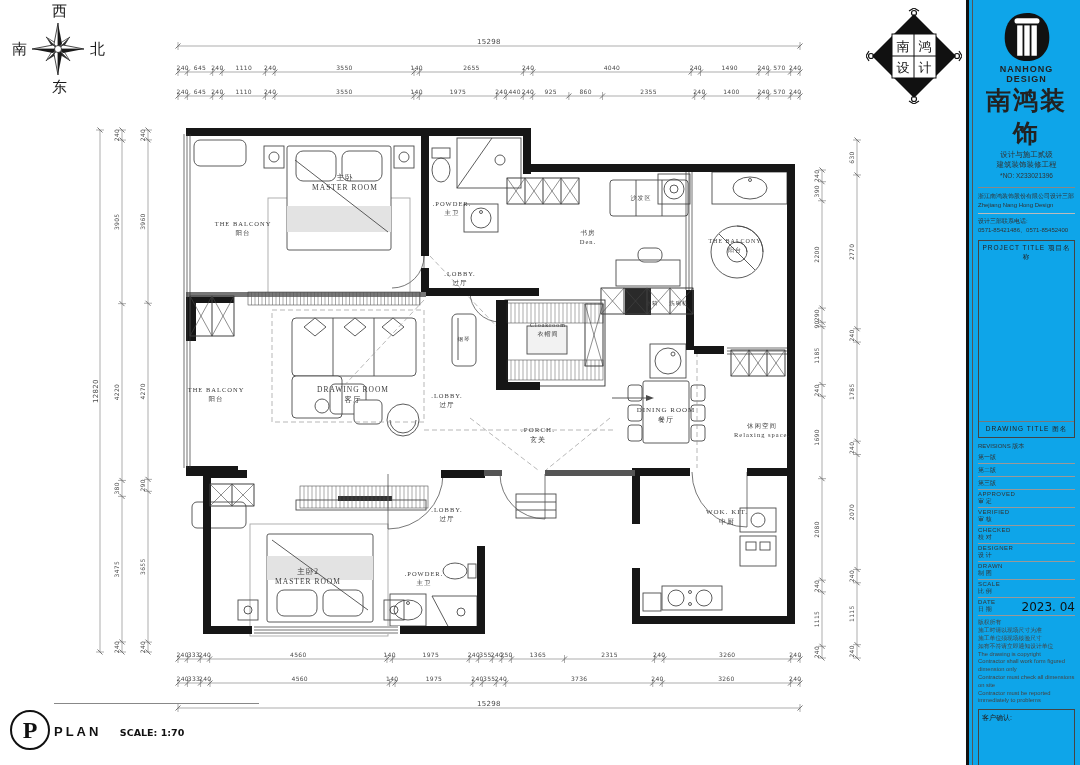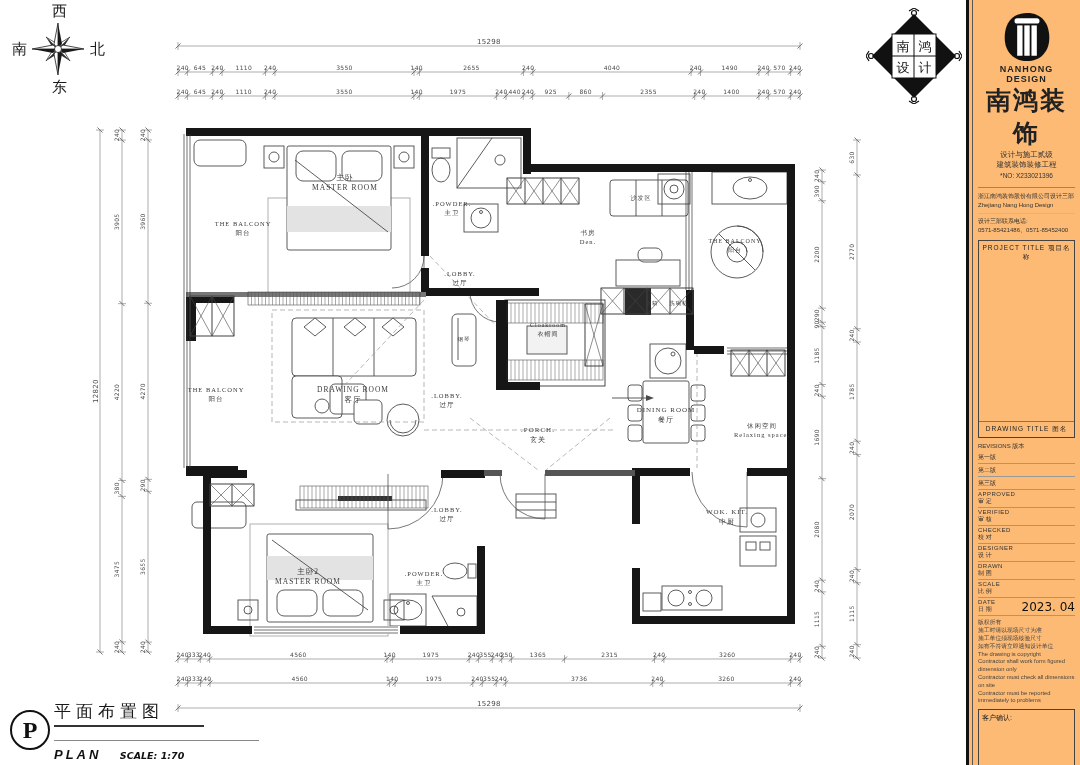--- a/index.html
+++ b/index.html
@@ -8,21 +8,21 @@
   svg text{font-family:"Liberation Serif",serif;}
   .room-label{fill:#3c3c3c;letter-spacing:1px;}
   .dim-text{font-family:"DejaVu Sans",sans-serif;fill:#4a4a4a;letter-spacing:0.3px;}
   
   .compass{position:absolute;left:6px;top:2px;width:100px;height:98px;}
   .compass .pt{position:absolute;font-family:"Liberation Serif",serif;font-size:15px;color:#1a1a1a;}
   .c-w{left:46px;top:0;} .c-n{left:84px;top:38px;} .c-e{left:46px;top:76px;} .c-s{left:6px;top:38px;}
   
   .stamp{position:absolute;left:866px;top:8px;width:96px;height:96px;}
   
-  .tb{position:absolute;left:966px;top:0;width:114px;height:765px;background:#fdba74;
+  .tb{position:absolute;left:966px;top:0;width:114px;height:765px;background:#0ea5e9;
       border-left:3px solid #111;box-sizing:border-box;}
   .tb-inner{position:absolute;left:3px;top:0;width:108px;height:765px;border-left:1px solid #555;box-sizing:border-box;padding:0 5px;}
   .tb .logo{display:block;margin:12px auto 2px auto;}
   .tb-en{font-size:9px;font-weight:bold;letter-spacing:1px;text-align:center;}
   .tb-cn{font-size:25px;font-weight:bold;text-align:center;letter-spacing:2px;font-family:"Liberation Serif",serif;}
   .tb-cert{font-size:7.5px;text-align:center;line-height:1.35;color:#333;}
   .tb-no{font-size:6.5px;text-align:center;margin-top:2px;color:#333;}
   .tb-dept{font-size:6px;margin-top:8px;line-height:1.5;color:#333;border-top:1px solid #888;padding-top:4px;}
   .tb-phone{font-size:6px;line-height:1.5;color:#333;border-top:1px solid #bbb;margin-top:3px;padding-top:3px;}
   .pbox{border:1px solid #444;height:196px;margin-top:5px;position:relative;font-size:6.5px;}
@@ -38,21 +38,21 @@
   .notes{font-size:5.8px;line-height:1.35;color:#444;margin-top:3px;}
   .cbox{border:1px solid #444;height:74px;margin-top:4px;font-size:7px;padding:3px;box-sizing:border-box;}
   .sbox{border:1.5px solid #222;margin-top:5px;padding:3px 4px;font-size:6.5px;}
   
   .plan-title{position:absolute;left:10px;top:700px;width:260px;}
   .pt-circle{position:absolute;left:0;top:10px;width:36px;height:36px;border:2.5px solid #111;border-radius:50%;
              text-align:center;line-height:36px;font-family:"Liberation Serif",serif;font-size:24px;font-weight:bold;color:#111;}
   .pt-text{margin-left:44px;}
   .pt-cn{font-family:"Liberation Serif",serif;font-size:17px;letter-spacing:5px;color:#1a1a1a;
          border-bottom:2.5px solid #333;display:inline-block;padding:0 40px 2px 0;}
-  .pt-row{border-top:1px solid #888;margin-top:13px;padding-top:4px;width:205px;font-style:italic;}
+  .pt-row{border-top:1px solid #888;margin-top:3px;padding-top:18px;width:205px;}
   .pt-en{font-weight:bold;font-size:13px;letter-spacing:3px;color:#111;display:inline-block;}
   .pt-scale{font-weight:bold;font-size:9.5px;color:#111;display:inline-block;margin-left:14px;font-family:"DejaVu Sans",sans-serif;}
 </style>
 </head>
 <body>
 
 <div class="sheet">
 
   <svg id="plan-svg" viewBox="0 0 1080 765" width="1080" height="765" style="position:absolute;left:0;top:0;">
 
@@ -968,20 +968,19 @@
     <div class="sbox">
       <div>SHEET No.   图号</div>
 
     </div>
    </div>
   </aside>
 
   <div class="plan-title">
     <div class="pt-circle">P</div>
     <div class="pt-text">
-      <div class="pt-cn">平面布置图</div>
       <div class="pt-row">
         <span class="pt-en">PLAN</span>
         <span class="pt-scale">SCALE: 1:70</span>
       </div>
     </div>
   </div>
 </div>
 
 </body></html>

